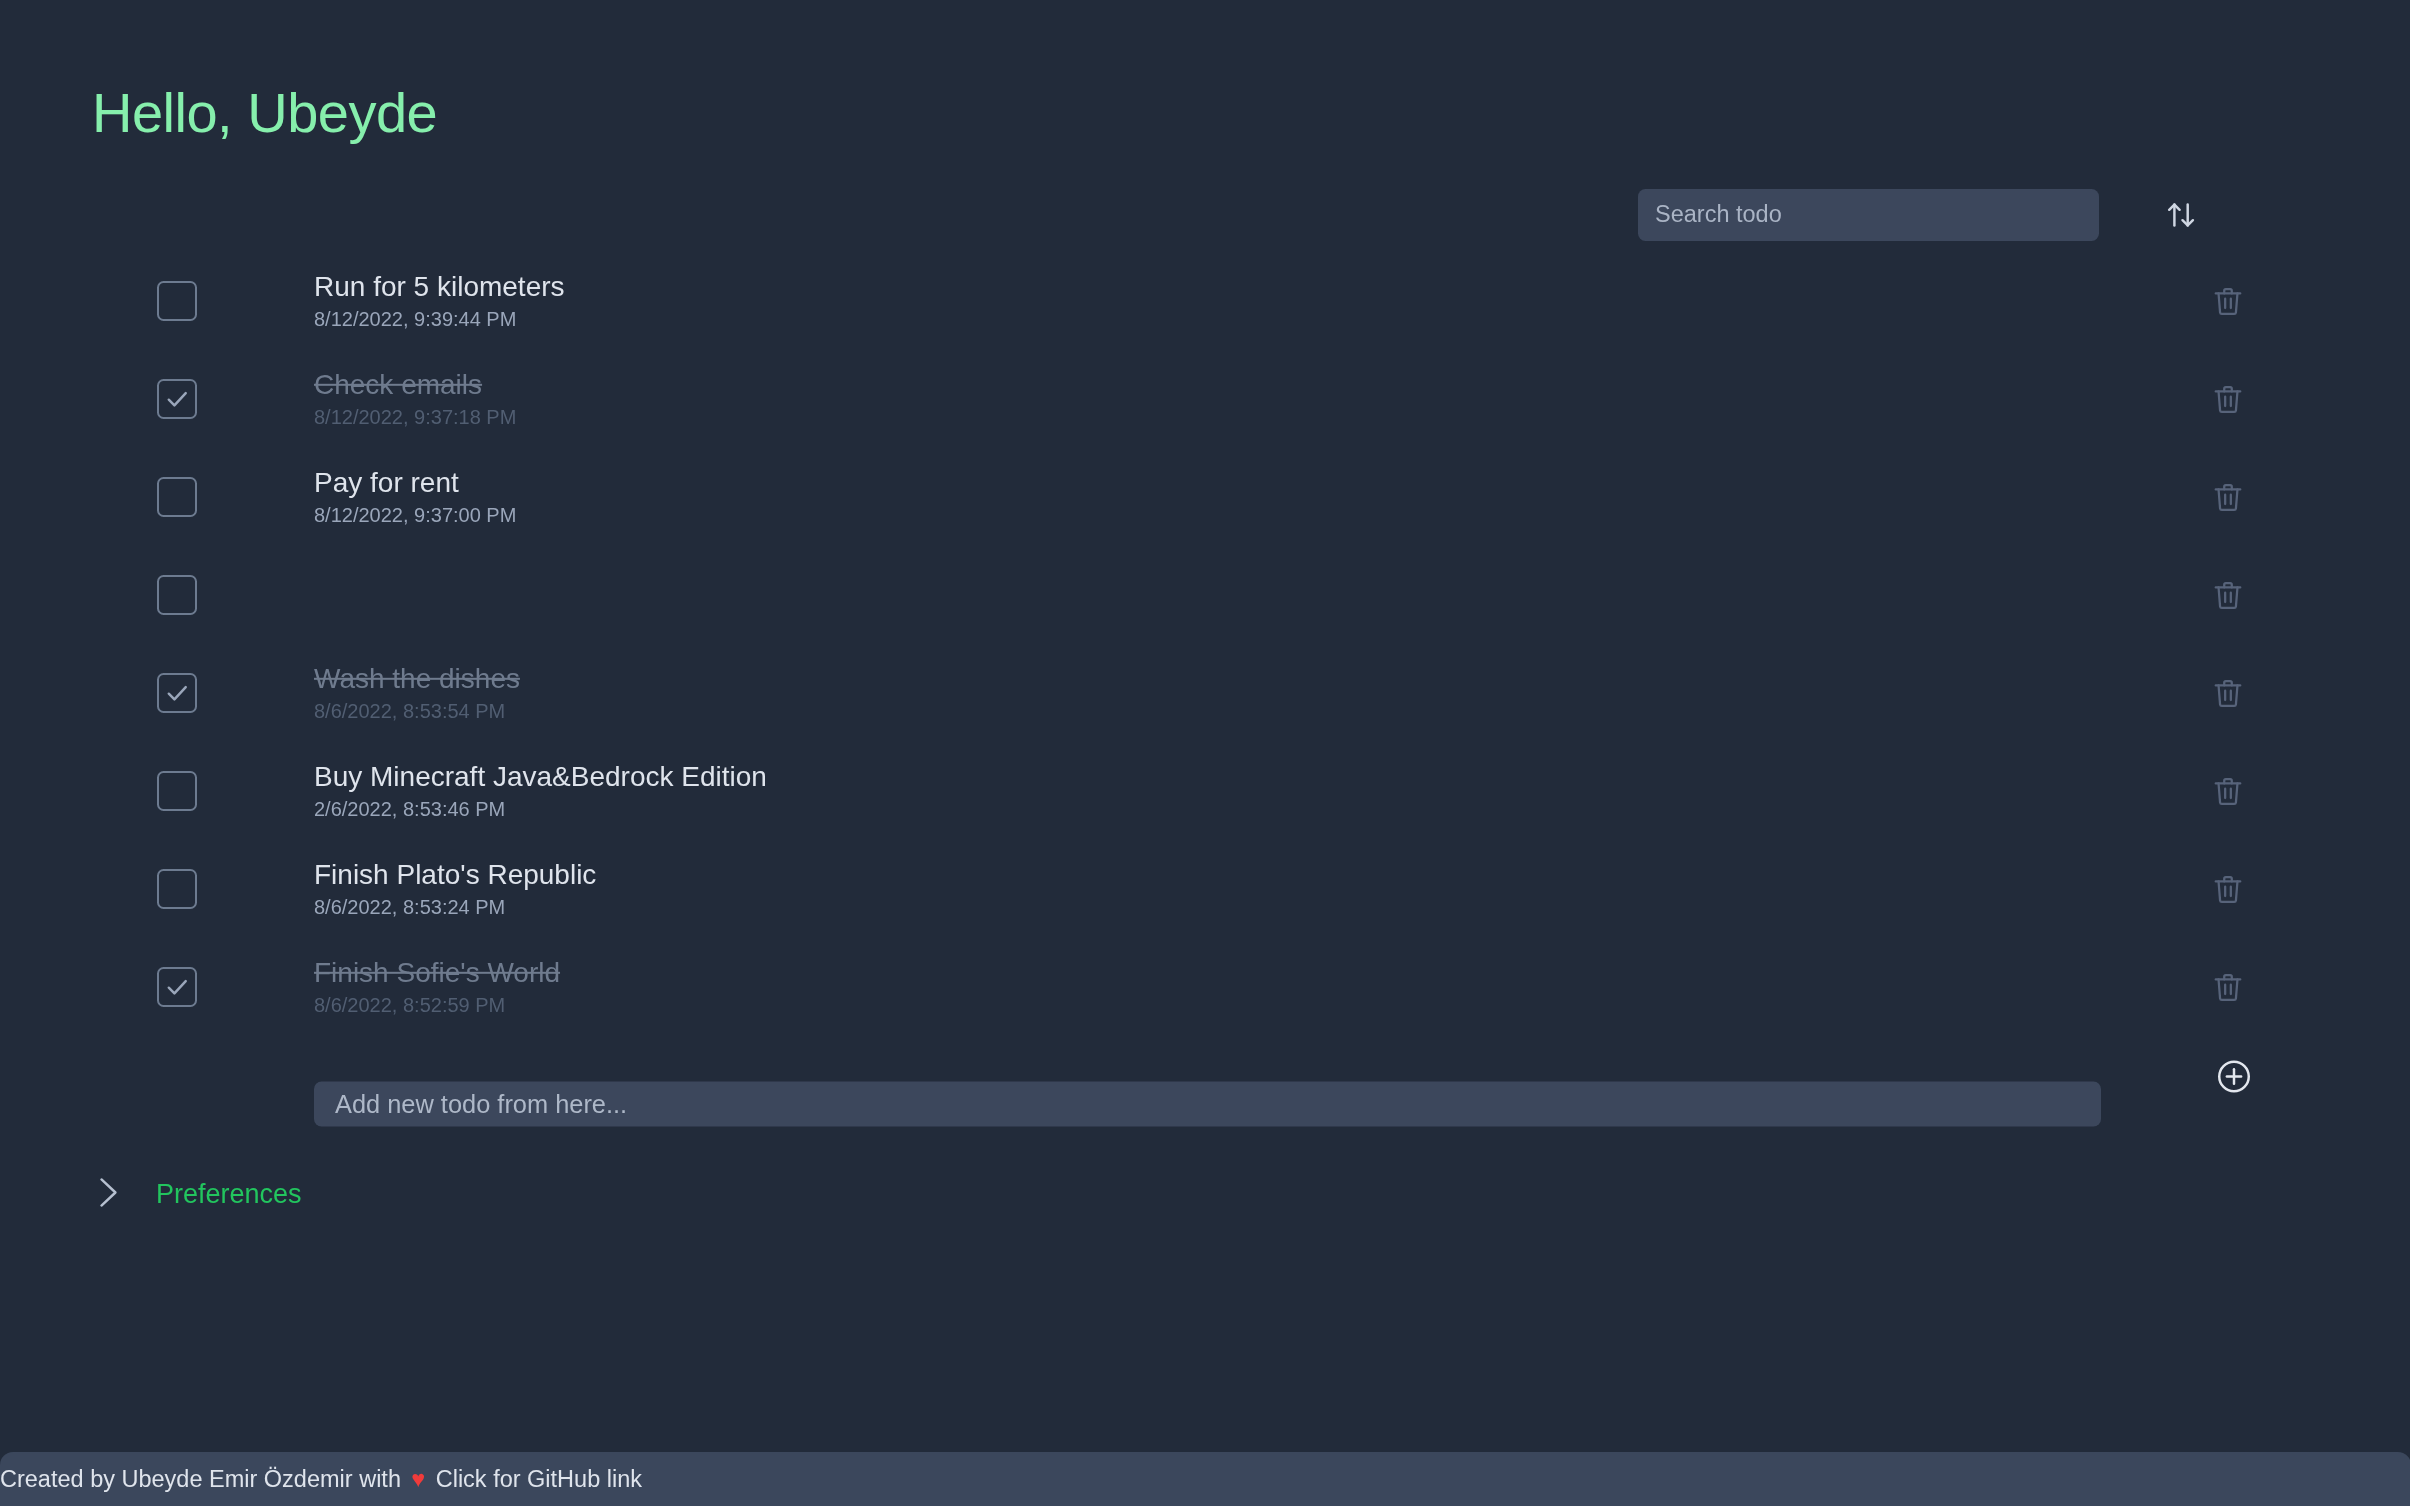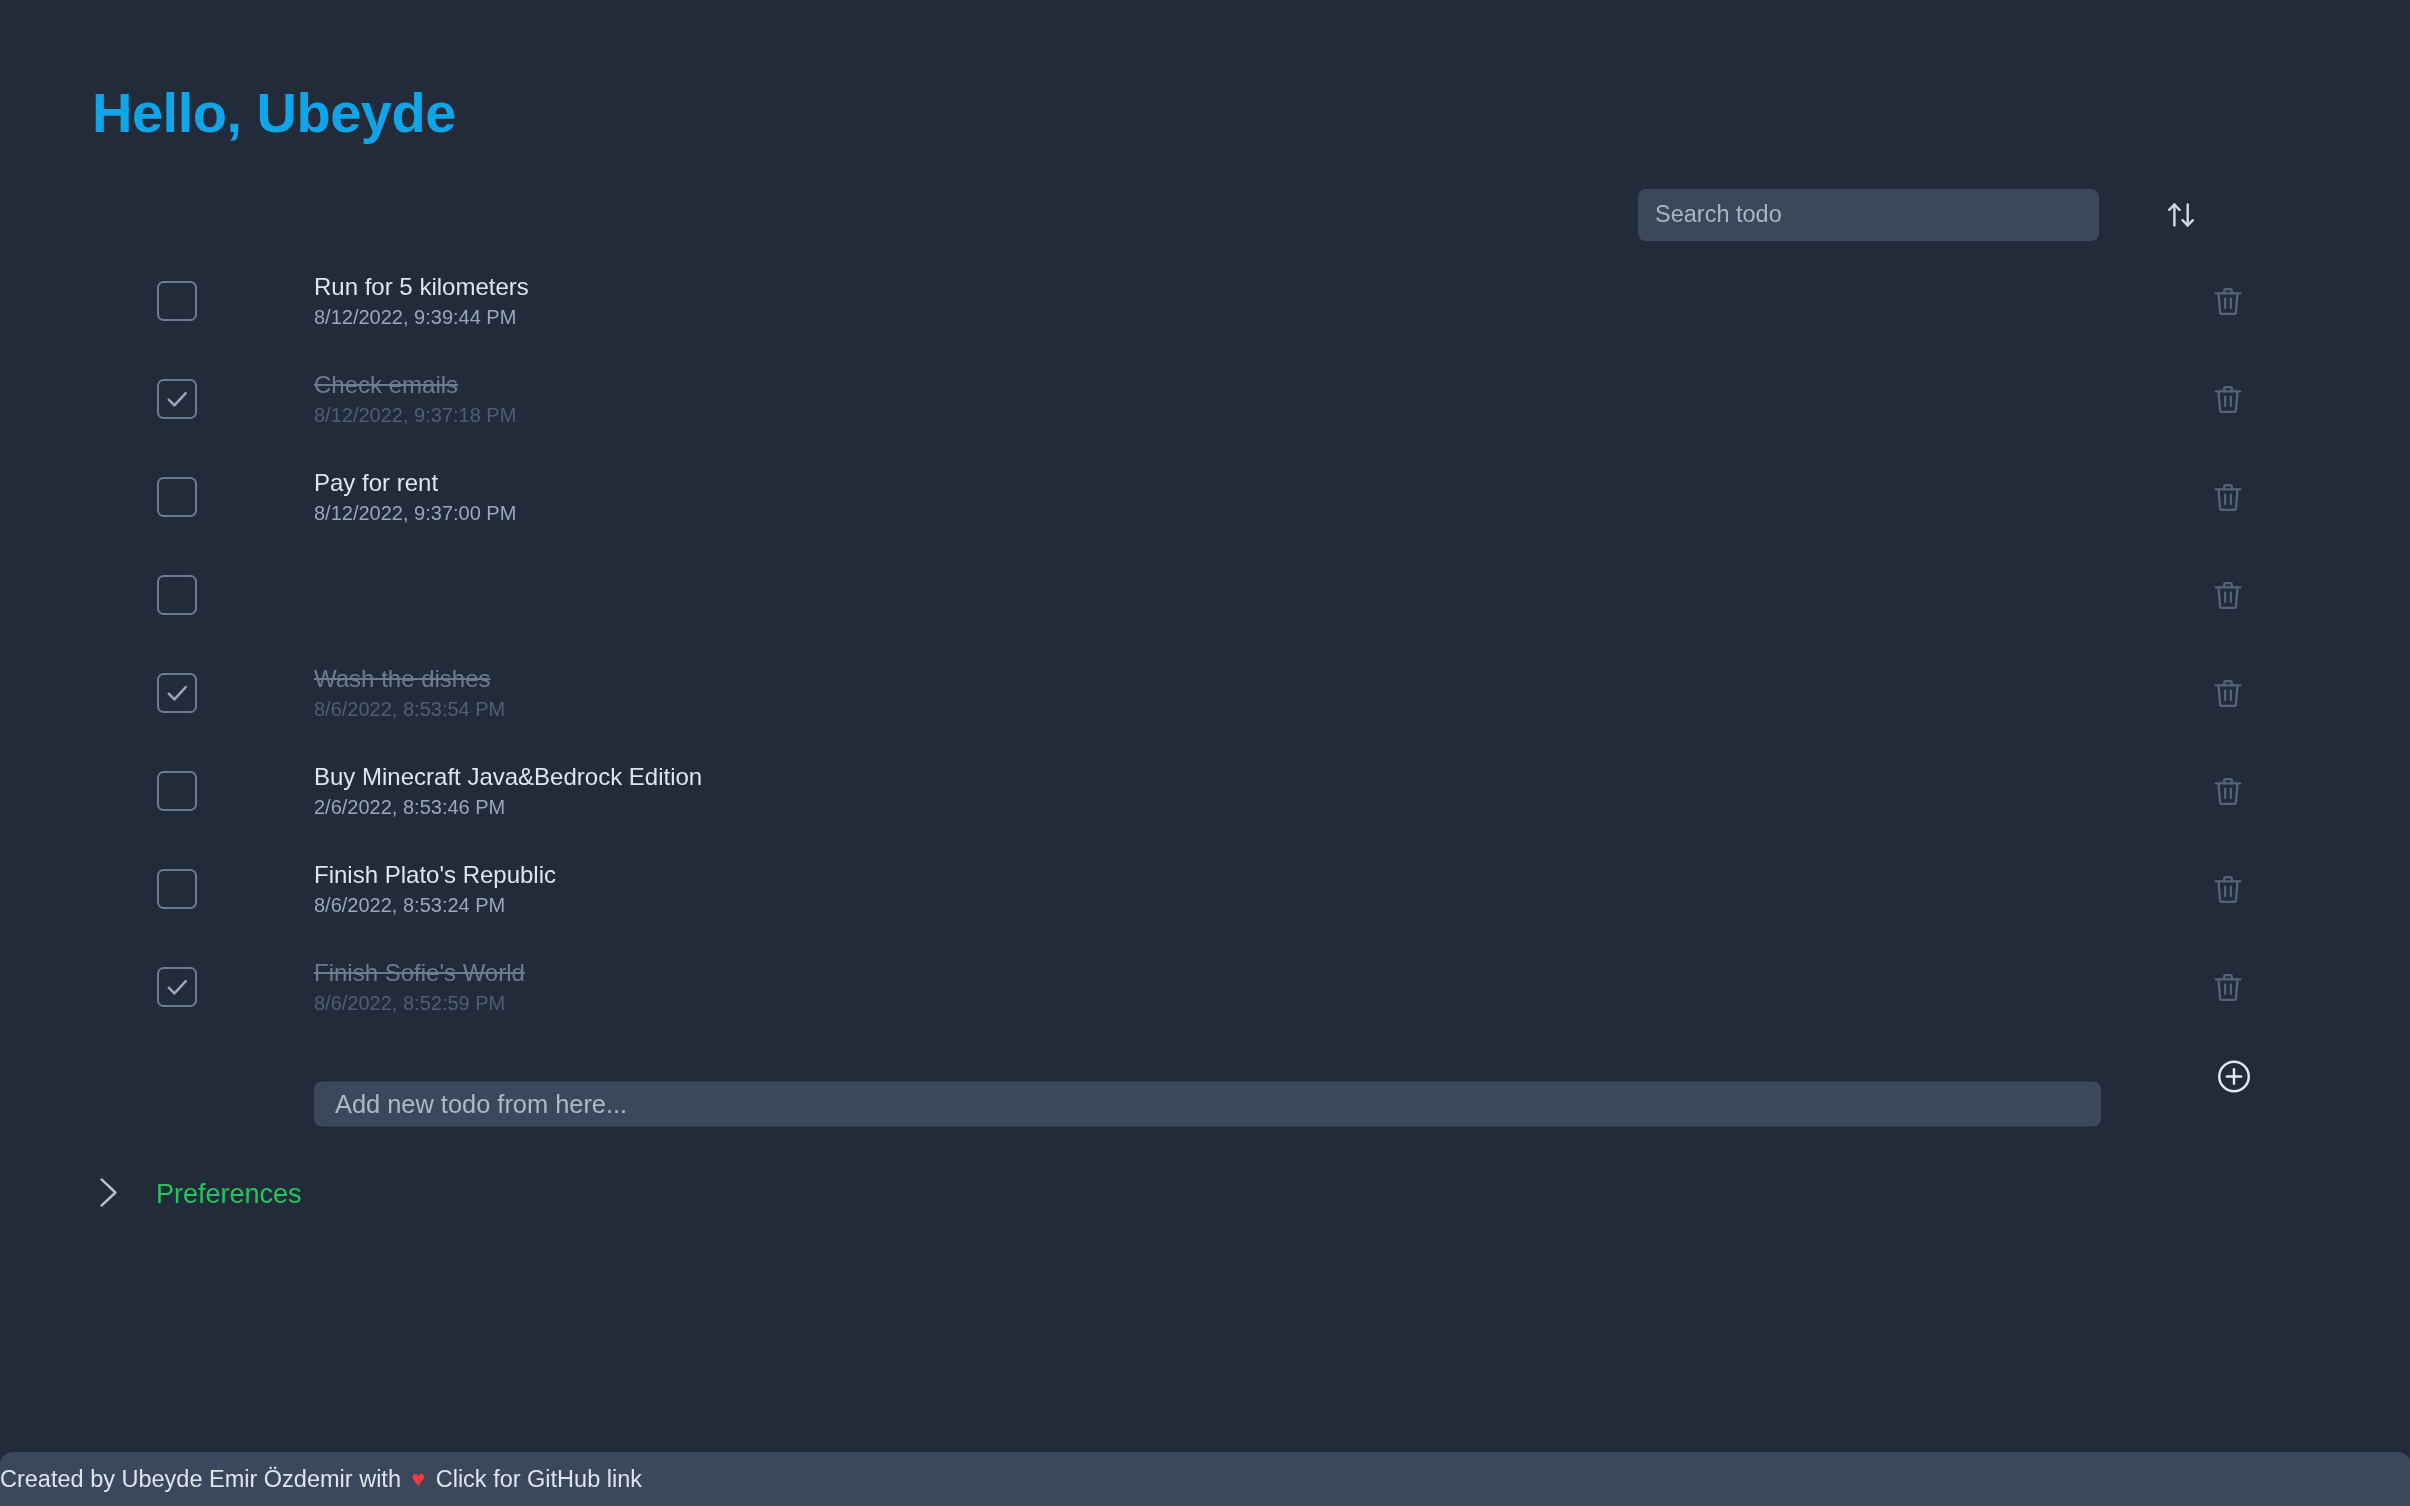--- a/index.html
+++ b/index.html
@@ -16,23 +16,23 @@
     color: #e3e7ee;
     position: relative;
   }
 
   
   .page-title {
     position: absolute;
     left: 92px;
     top: 85px;
     font-size: 56px;
-    font-weight: bold;
+    font-weight: normal;
     letter-spacing: -0.5px;
-    color: #0ea5e9;
+    color: #86efac;
     line-height: 1;
   }
 
   
   .toolbar {
     position: absolute;
     left: 1638px;
     top: 188px;
     display: flex;
     align-items: center;
@@ -103,21 +103,21 @@
     position: absolute;
     left: 314px;
     top: 50%;
     transform: translateY(-50%);
     display: flex;
     flex-direction: column;
     gap: 5.6px;
   }
 
   .todo-title {
-    font-size: 24px;
+    font-size: 28px;
     color: #dfe4ec;
     line-height: 1.1;
     white-space: nowrap;
   }
   .todo-date {
     font-size: 20px;
     color: #9aa6ba;
     line-height: 1.1;
     white-space: nowrap;
   }

